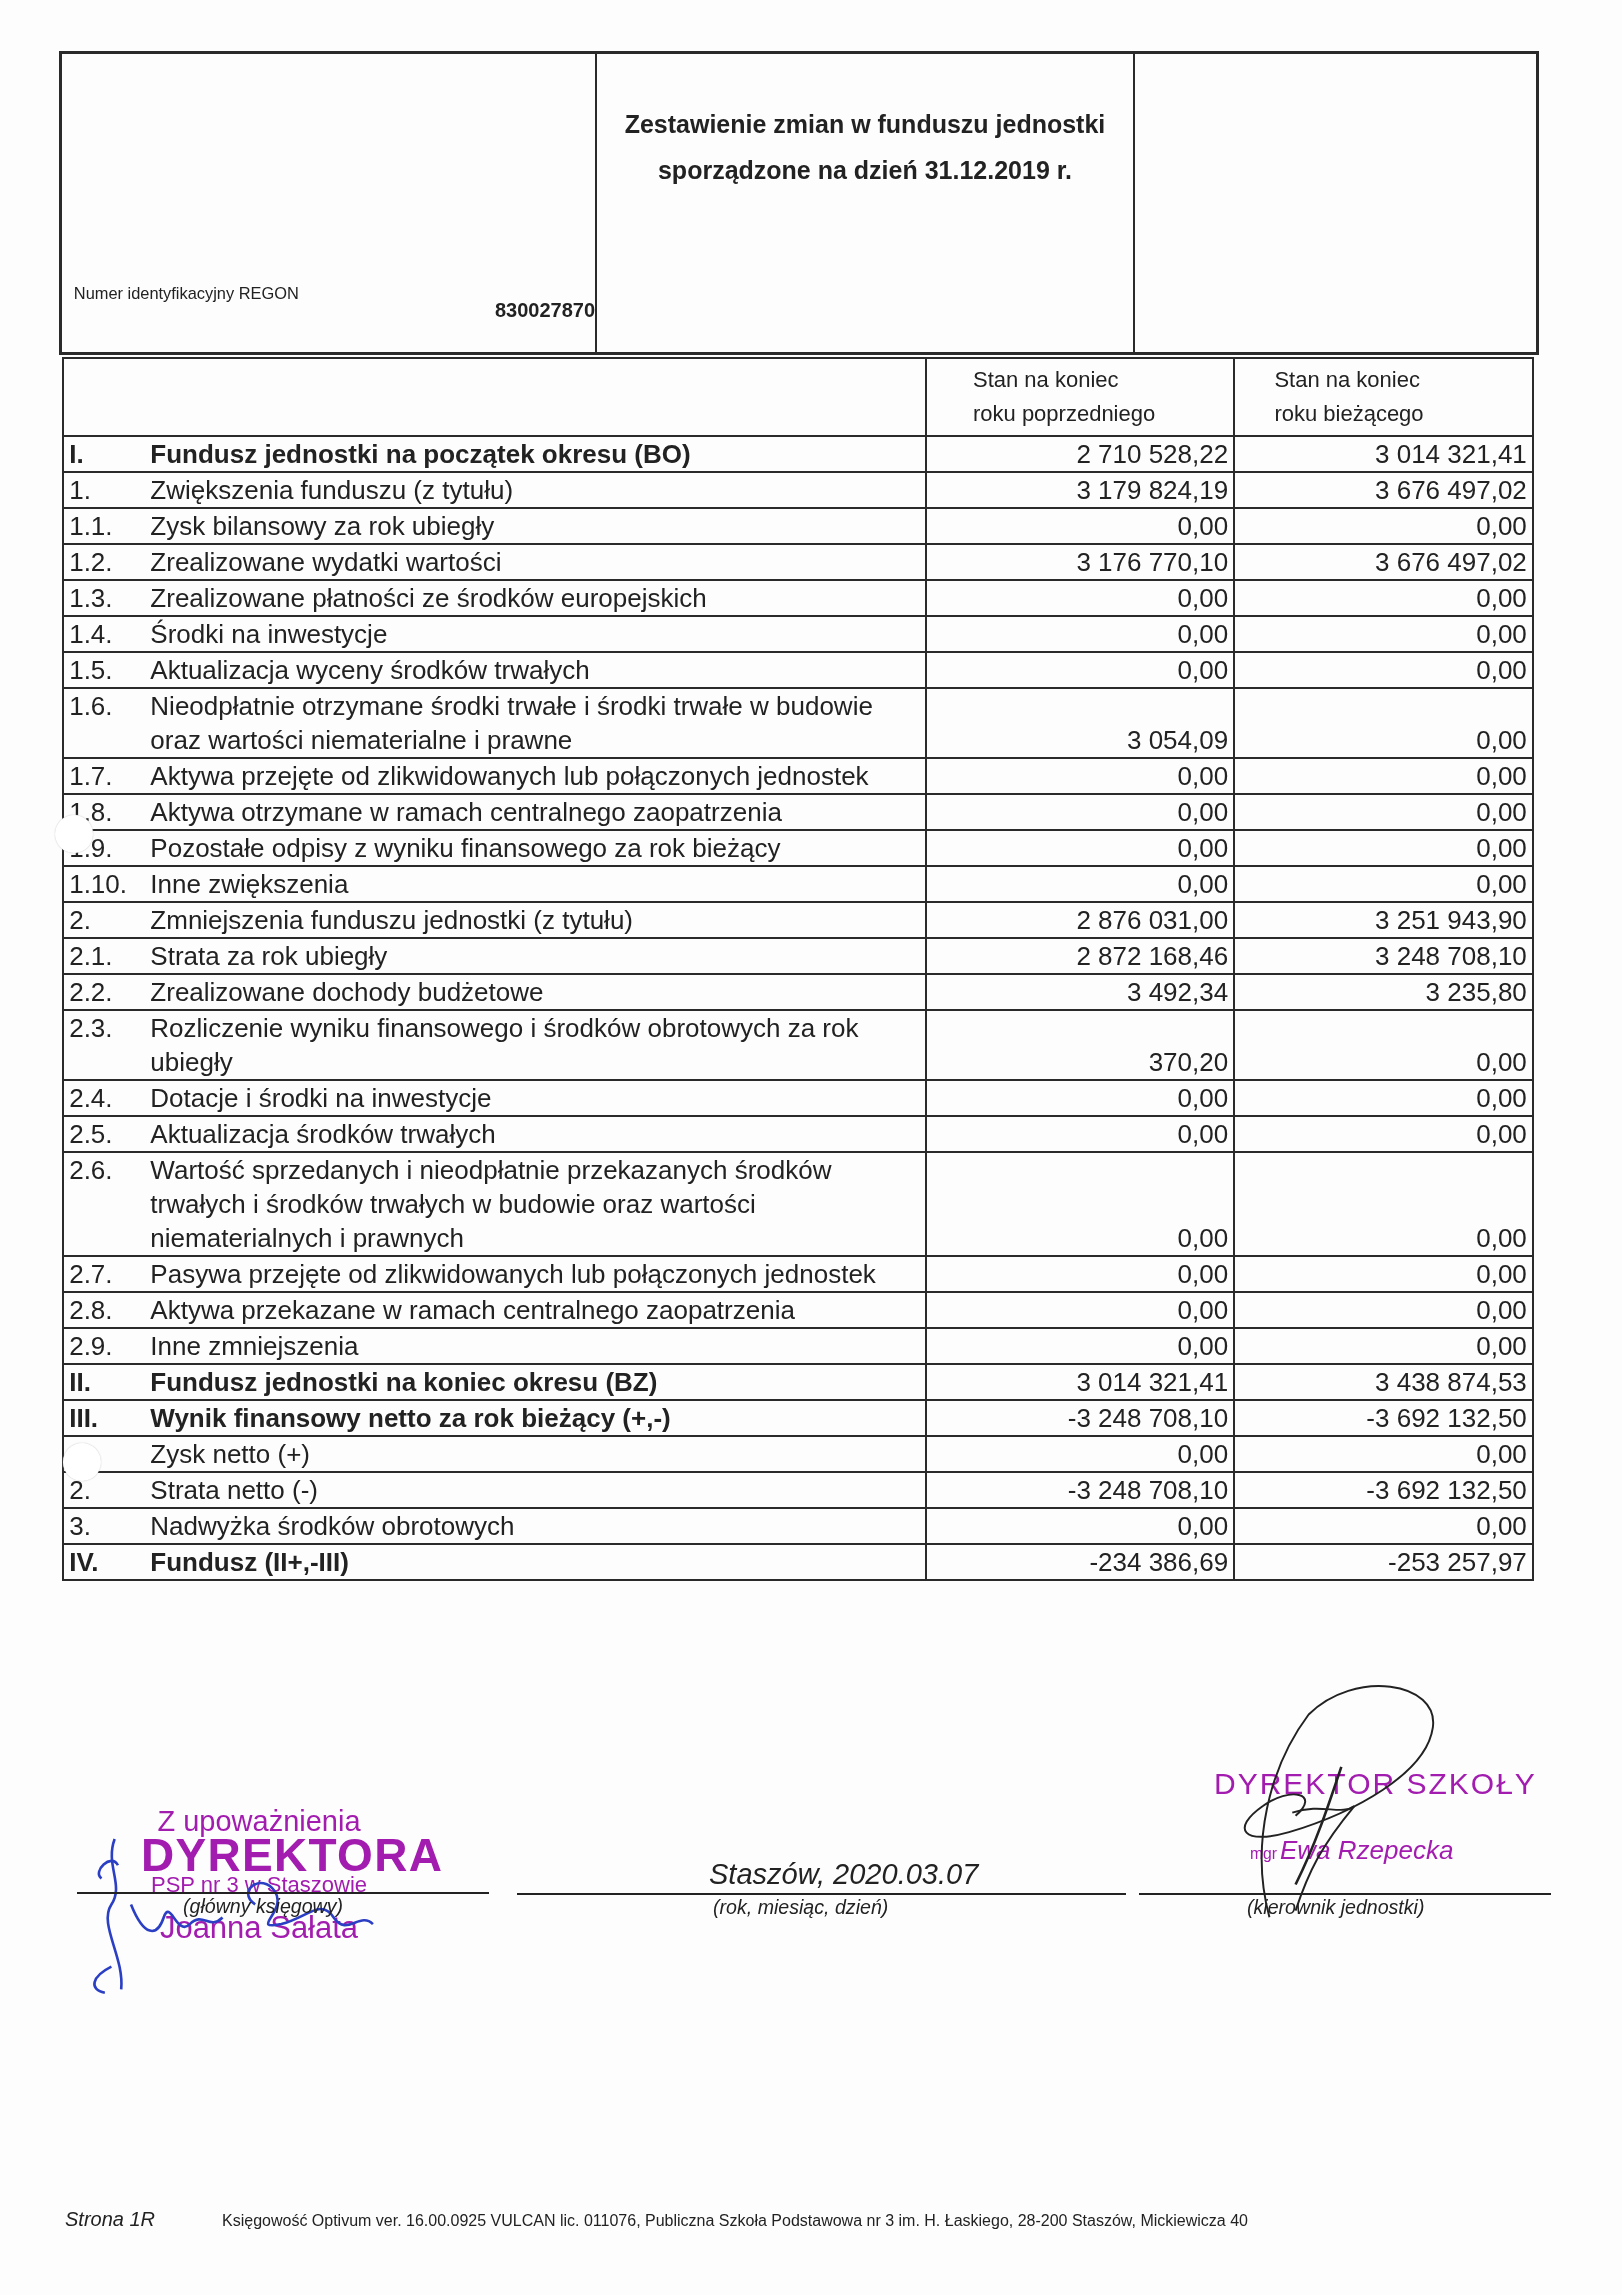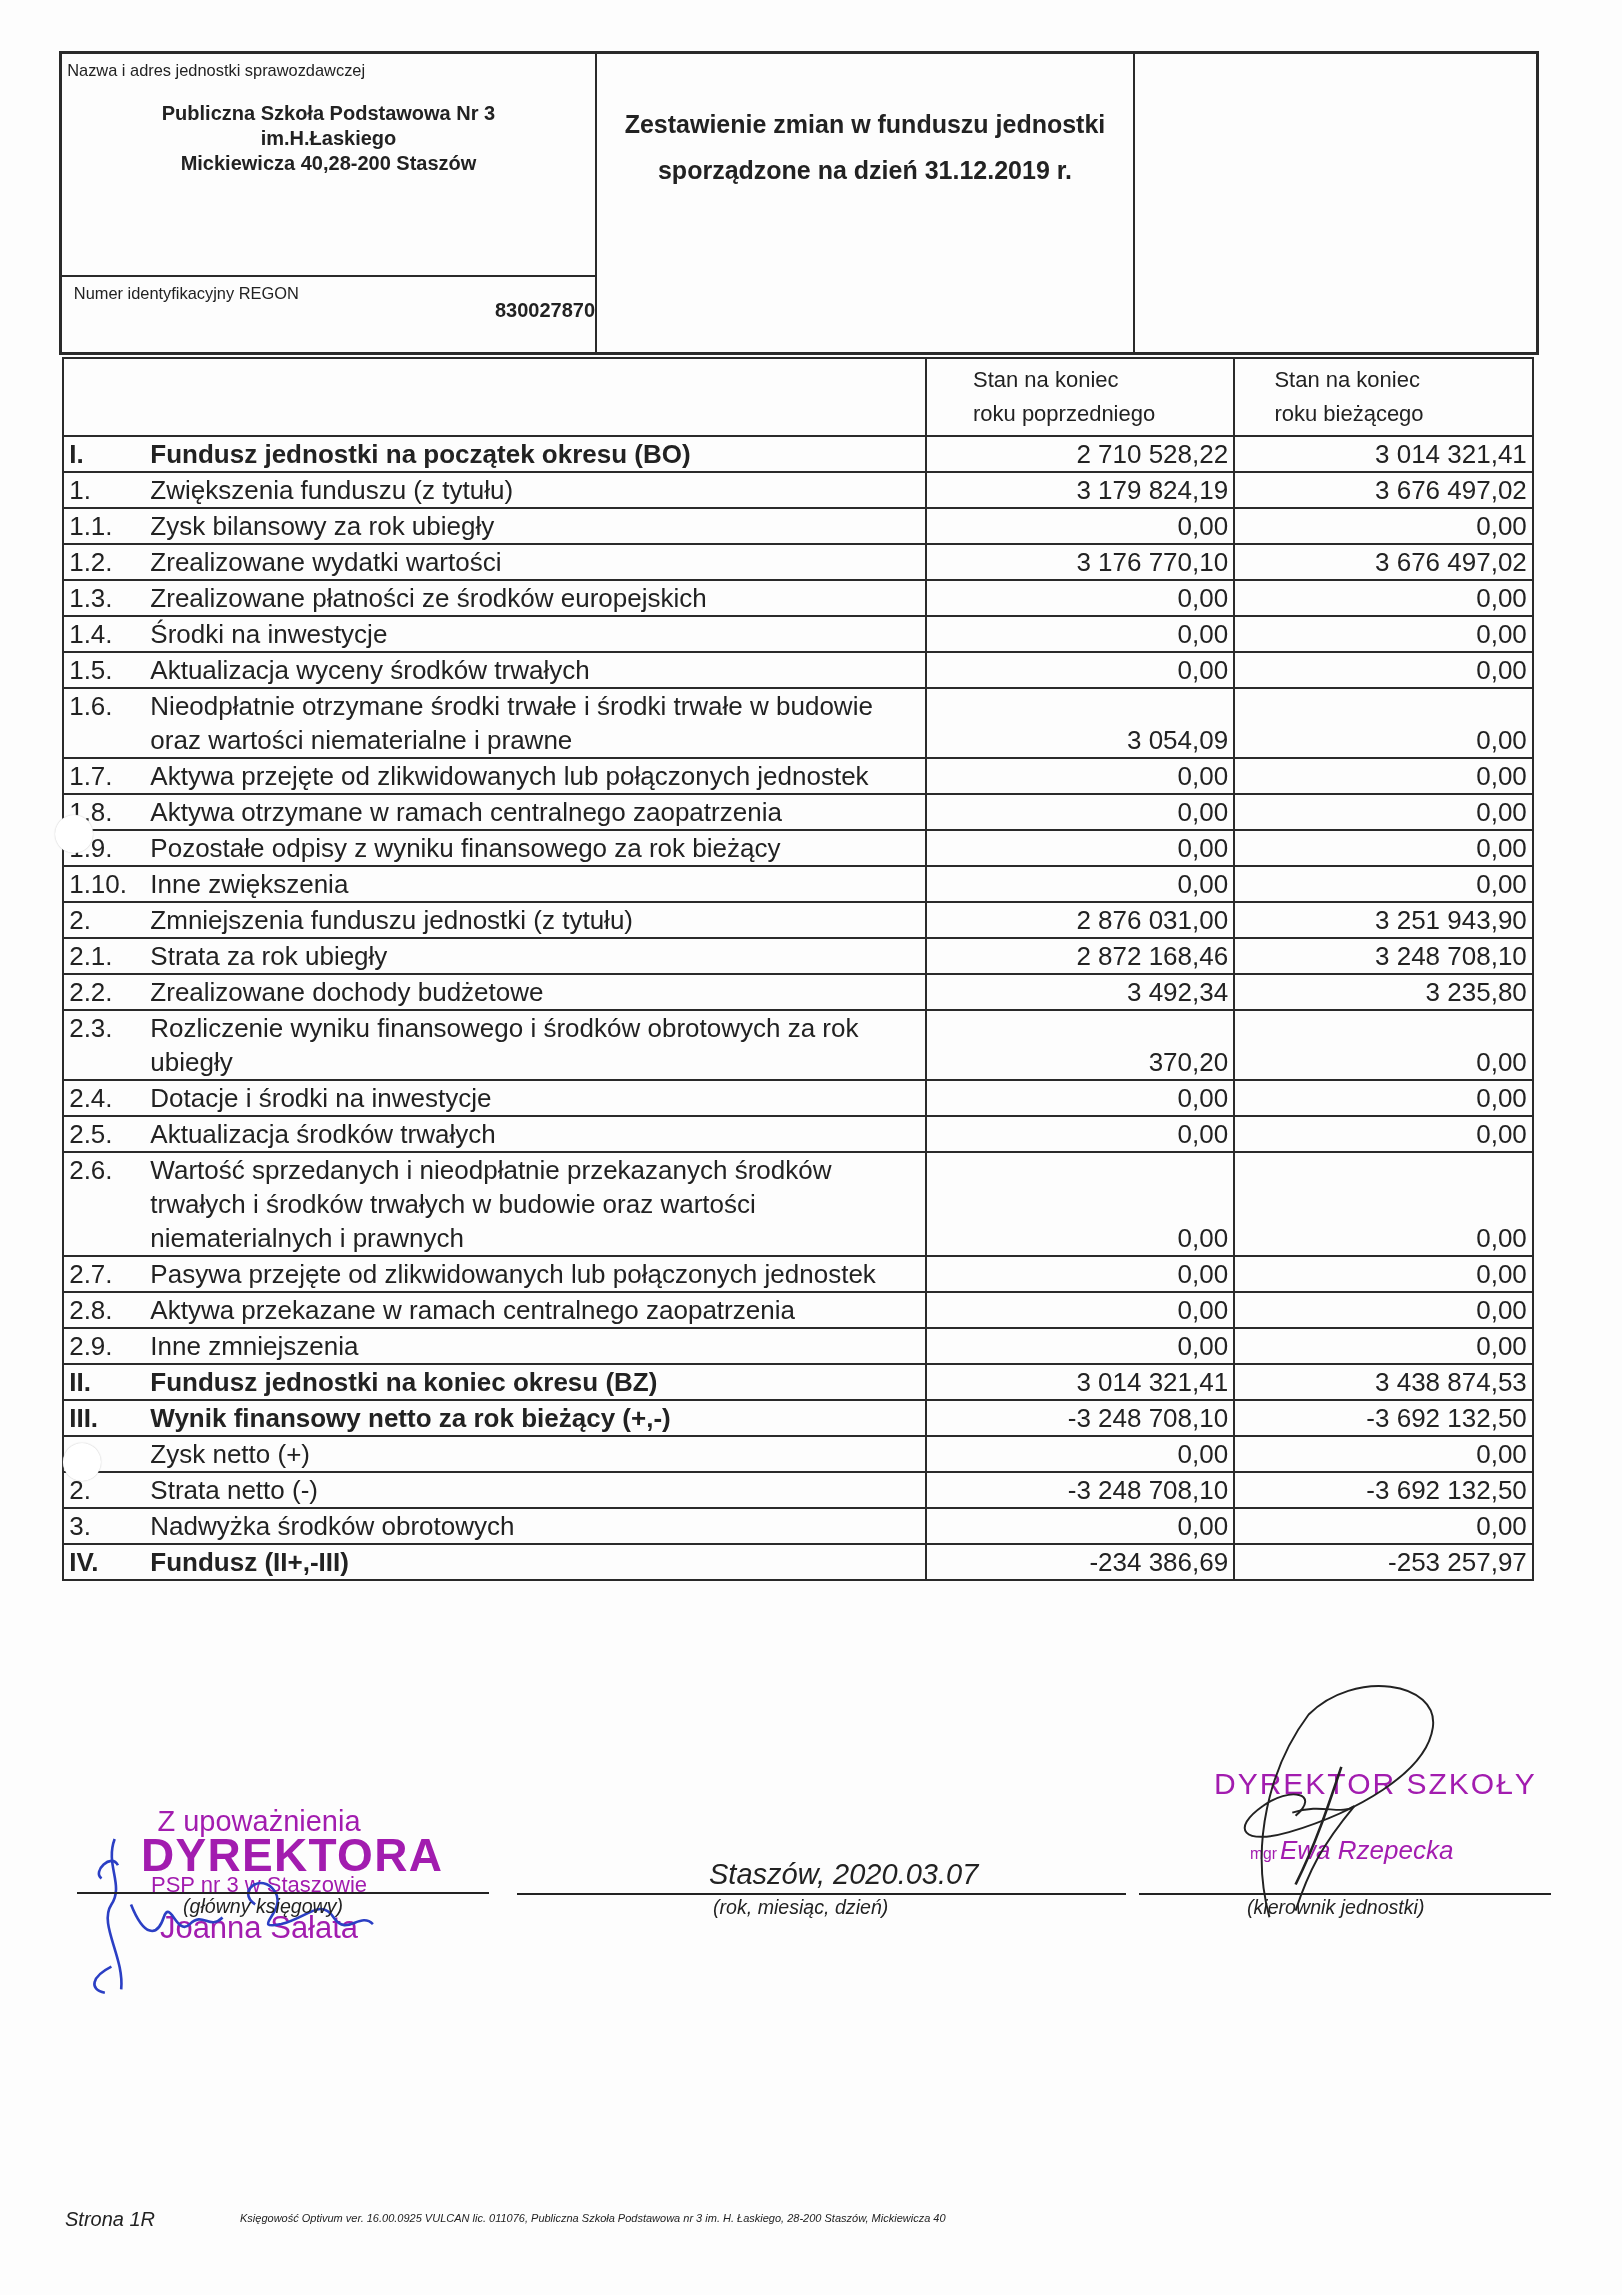--- a/index.html
+++ b/index.html
@@ -38,38 +38,30 @@
   table.main tr.bold td.val { font-weight: normal; }
   .punch { position: absolute; width: 38px; height: 38px; border-radius: 50%; background: #fff;
            box-shadow: 0 0 1.3px #bbb; }
 
   
   .sig-line { position: absolute; border-top: 2.6px solid #222; }
   .sig-cap { position: absolute; font-size: 19.6px; font-style: italic; }
   .date-text { position: absolute; font-size: 29px; font-style: italic; }
   .stamp { position: absolute; color: #a21caf; text-align: center; }
   .footer-page { position: absolute; left: 65px; top: 2208px; font-size: 20px; font-style: italic; }
-  .footer-soft { position: absolute; left: 240px; top: 2212px; font-size: 11px; font-style: italic; }
+  .footer-soft { position: absolute; left: 222px; top: 2212px; font-size: 16px; }
   svg.scrib { position: absolute; overflow: visible; }
 </style>
 </head>
 <body>
 
 <div class="page">
 
   <div class="hdr">
     <div class="hdr-col hdr-left">
-      <div class="hl-top">
-        <div class="small-label" style="left:5.2px;top:6.5px;">Nazwa i adres jednostki sprawozdawczej</div>
-        <div class="unit-name">
-          <div>Publiczna Szkoła Podstawowa Nr 3</div>
-          <div>im.H.Łaskiego</div>
-          <div>Mickiewicza 40,28-200 Staszów</div>
-        </div>
-      </div>
       <div class="small-label" style="left:11.8px;top:230px;">Numer identyfikacyjny REGON</div>
       <div class="regon">830027870</div>
     </div>
 
     <div class="hdr-col hdr-mid">
       <div class="title">
         <div>Zestawienie zmian w funduszu jednostki</div>
         <div>sporządzone na dzień 31.12.2019 r.</div>
       </div>
     </div>

